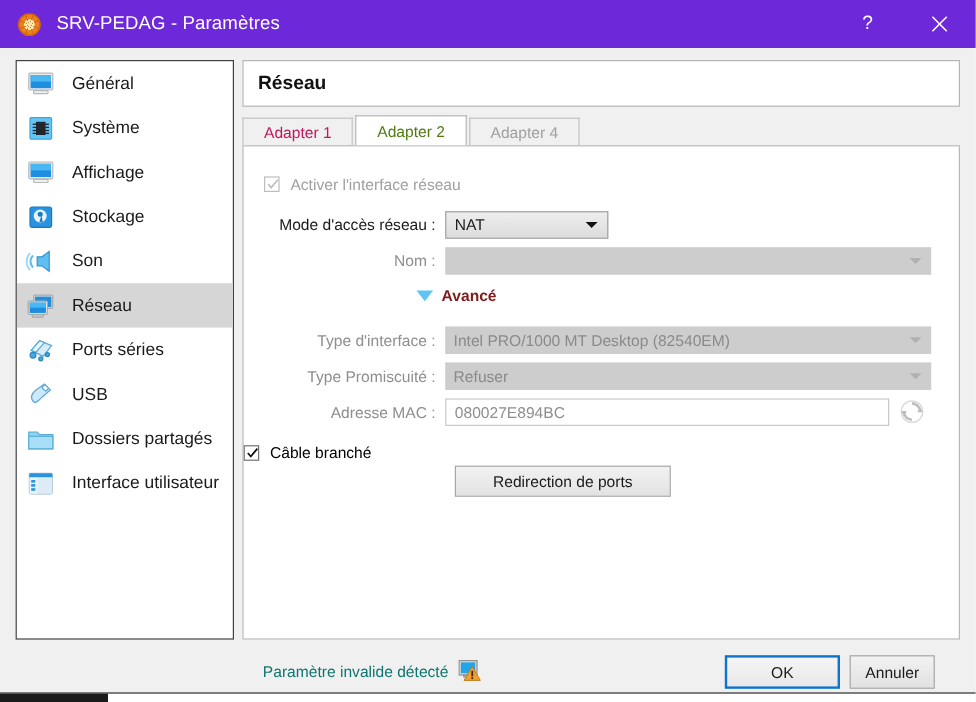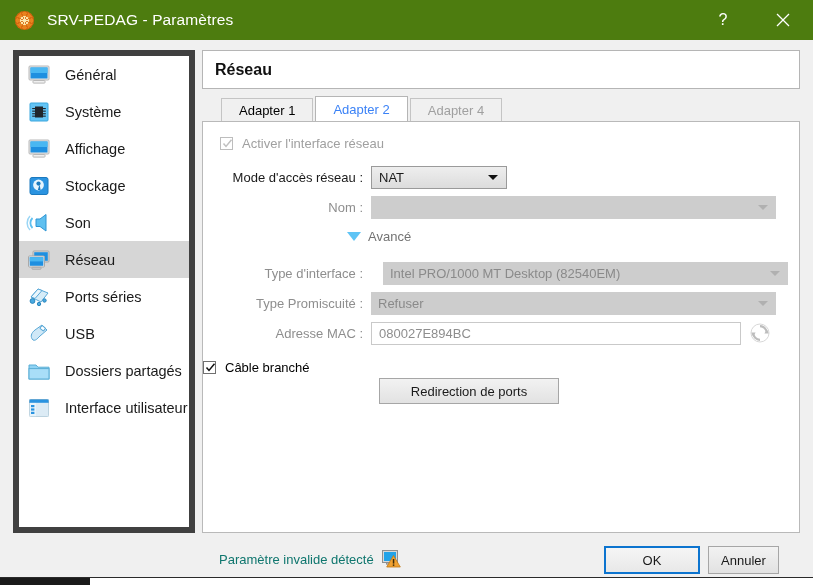--- a/index.html
+++ b/index.html
@@ -26,21 +26,21 @@
     background: #f0f0f0;
     box-sizing: border-box;
   }
 
   
   #titlebar {
     position: absolute;
     left: 0; top: 0;
     width: 813px;
     height: 40px;
-    background: #4d7c0f;
+    background: #6d28d9;
     display: flex;
     align-items: center;
   }
   #title-icon {
     margin-left: 15px;
     width: 19px;
     height: 19px;
     position: relative;
     flex: none;
   }
@@ -100,21 +100,21 @@
   #close-btn svg { display: block; }
 
   
   #sidebar {
     position: absolute;
     left: 13px;
     top: 50px;
     width: 182px;
     height: 483px;
     background: #ffffff;
-    border: 6px solid #404040;
+    border: 1px solid #404040;
     box-sizing: border-box;
     overflow: hidden;
   }
   .side-item {
     display: flex;
     align-items: center;
     height: 37px;
     padding-left: 7px;
     box-sizing: border-box;
     cursor: default;
@@ -172,30 +172,29 @@
   }
   .tab {
     height: 23px;
     line-height: 23px;
     padding: 0 17px;
     font-size: 13px;
     background: #f0f0f0;
     border: 1px solid #c4c4c4;
     border-bottom: none;
     box-sizing: border-box;
-    color: #000000;
+    color: #be185d;
     cursor: default;
     white-space: nowrap;
     position: relative;
-    margin-left: 19px;
   }
   .tab + .tab { margin-left: 2px; }
   .tab.active {
     background: #ffffff;
-    color: #3b82f6;
+    color: #4d7c0f;
     height: 25px;
     line-height: 25px;
     border-color: #b5b5b5;
     z-index: 3;
     text-align: right;
   }
   .tab.disabled { color: #a0a0a0; }
 
   #tabpanel {
     position: absolute;
@@ -206,20 +205,21 @@
     background: #ffffff;
     border: 1px solid #b9b9b9;
     box-sizing: border-box;
   }
 
   
   .form-area {
     position: absolute;
     left: 0; top: 0;
     width: 596px;
+    padding-top: 10px;
     box-sizing: border-box;
   }
   .row {
     display: flex;
     align-items: center;
     height: 26px;
     margin-bottom: 4px;
   }
   .rowlabel {
     width: 168px;
@@ -322,21 +322,22 @@
     width: 0; height: 0;
     border-left: 7px solid transparent;
     border-right: 7px solid transparent;
     border-top: 9px solid #5fc4f5;
     margin-left: 144px;
     flex: none;
   }
   .adv-label {
     margin-left: 7px;
     font-size: 13px;
-    color: #737373;
+    color: #7f1d1d;
+    font-weight: bold;
   }
 
   
   .pbtn {
     background: linear-gradient(#f2f2f2, #e2e2e2);
     border: 1px solid #a6a6a6;
     box-sizing: border-box;
     font-size: 13px;
     color: #1a1a1a;
     display: flex;
@@ -594,21 +595,21 @@
             <span></span>
             <span class="arrow"></span>
           </span>
         </div>
 
         <div class="adv-row" style="margin-top:5px;">
           <span class="adv-tri"></span>
           <span class="adv-label">Avancé</span>
         </div>
 
-        <div class="row" style="margin-top:13px;gap:12px;">
+        <div class="row" style="margin-top:13px;">
           <span class="rowlabel">Type d'interface :</span>
           <span class="combo dis" style="width:405px;">
             <span>Intel PRO/1000 MT Desktop (82540EM)</span>
             <span class="arrow"></span>
           </span>
         </div>
 
         <div class="row">
           <span class="rowlabel">Type Promiscuité :</span>
           <span class="combo dis" style="width:405px;">

